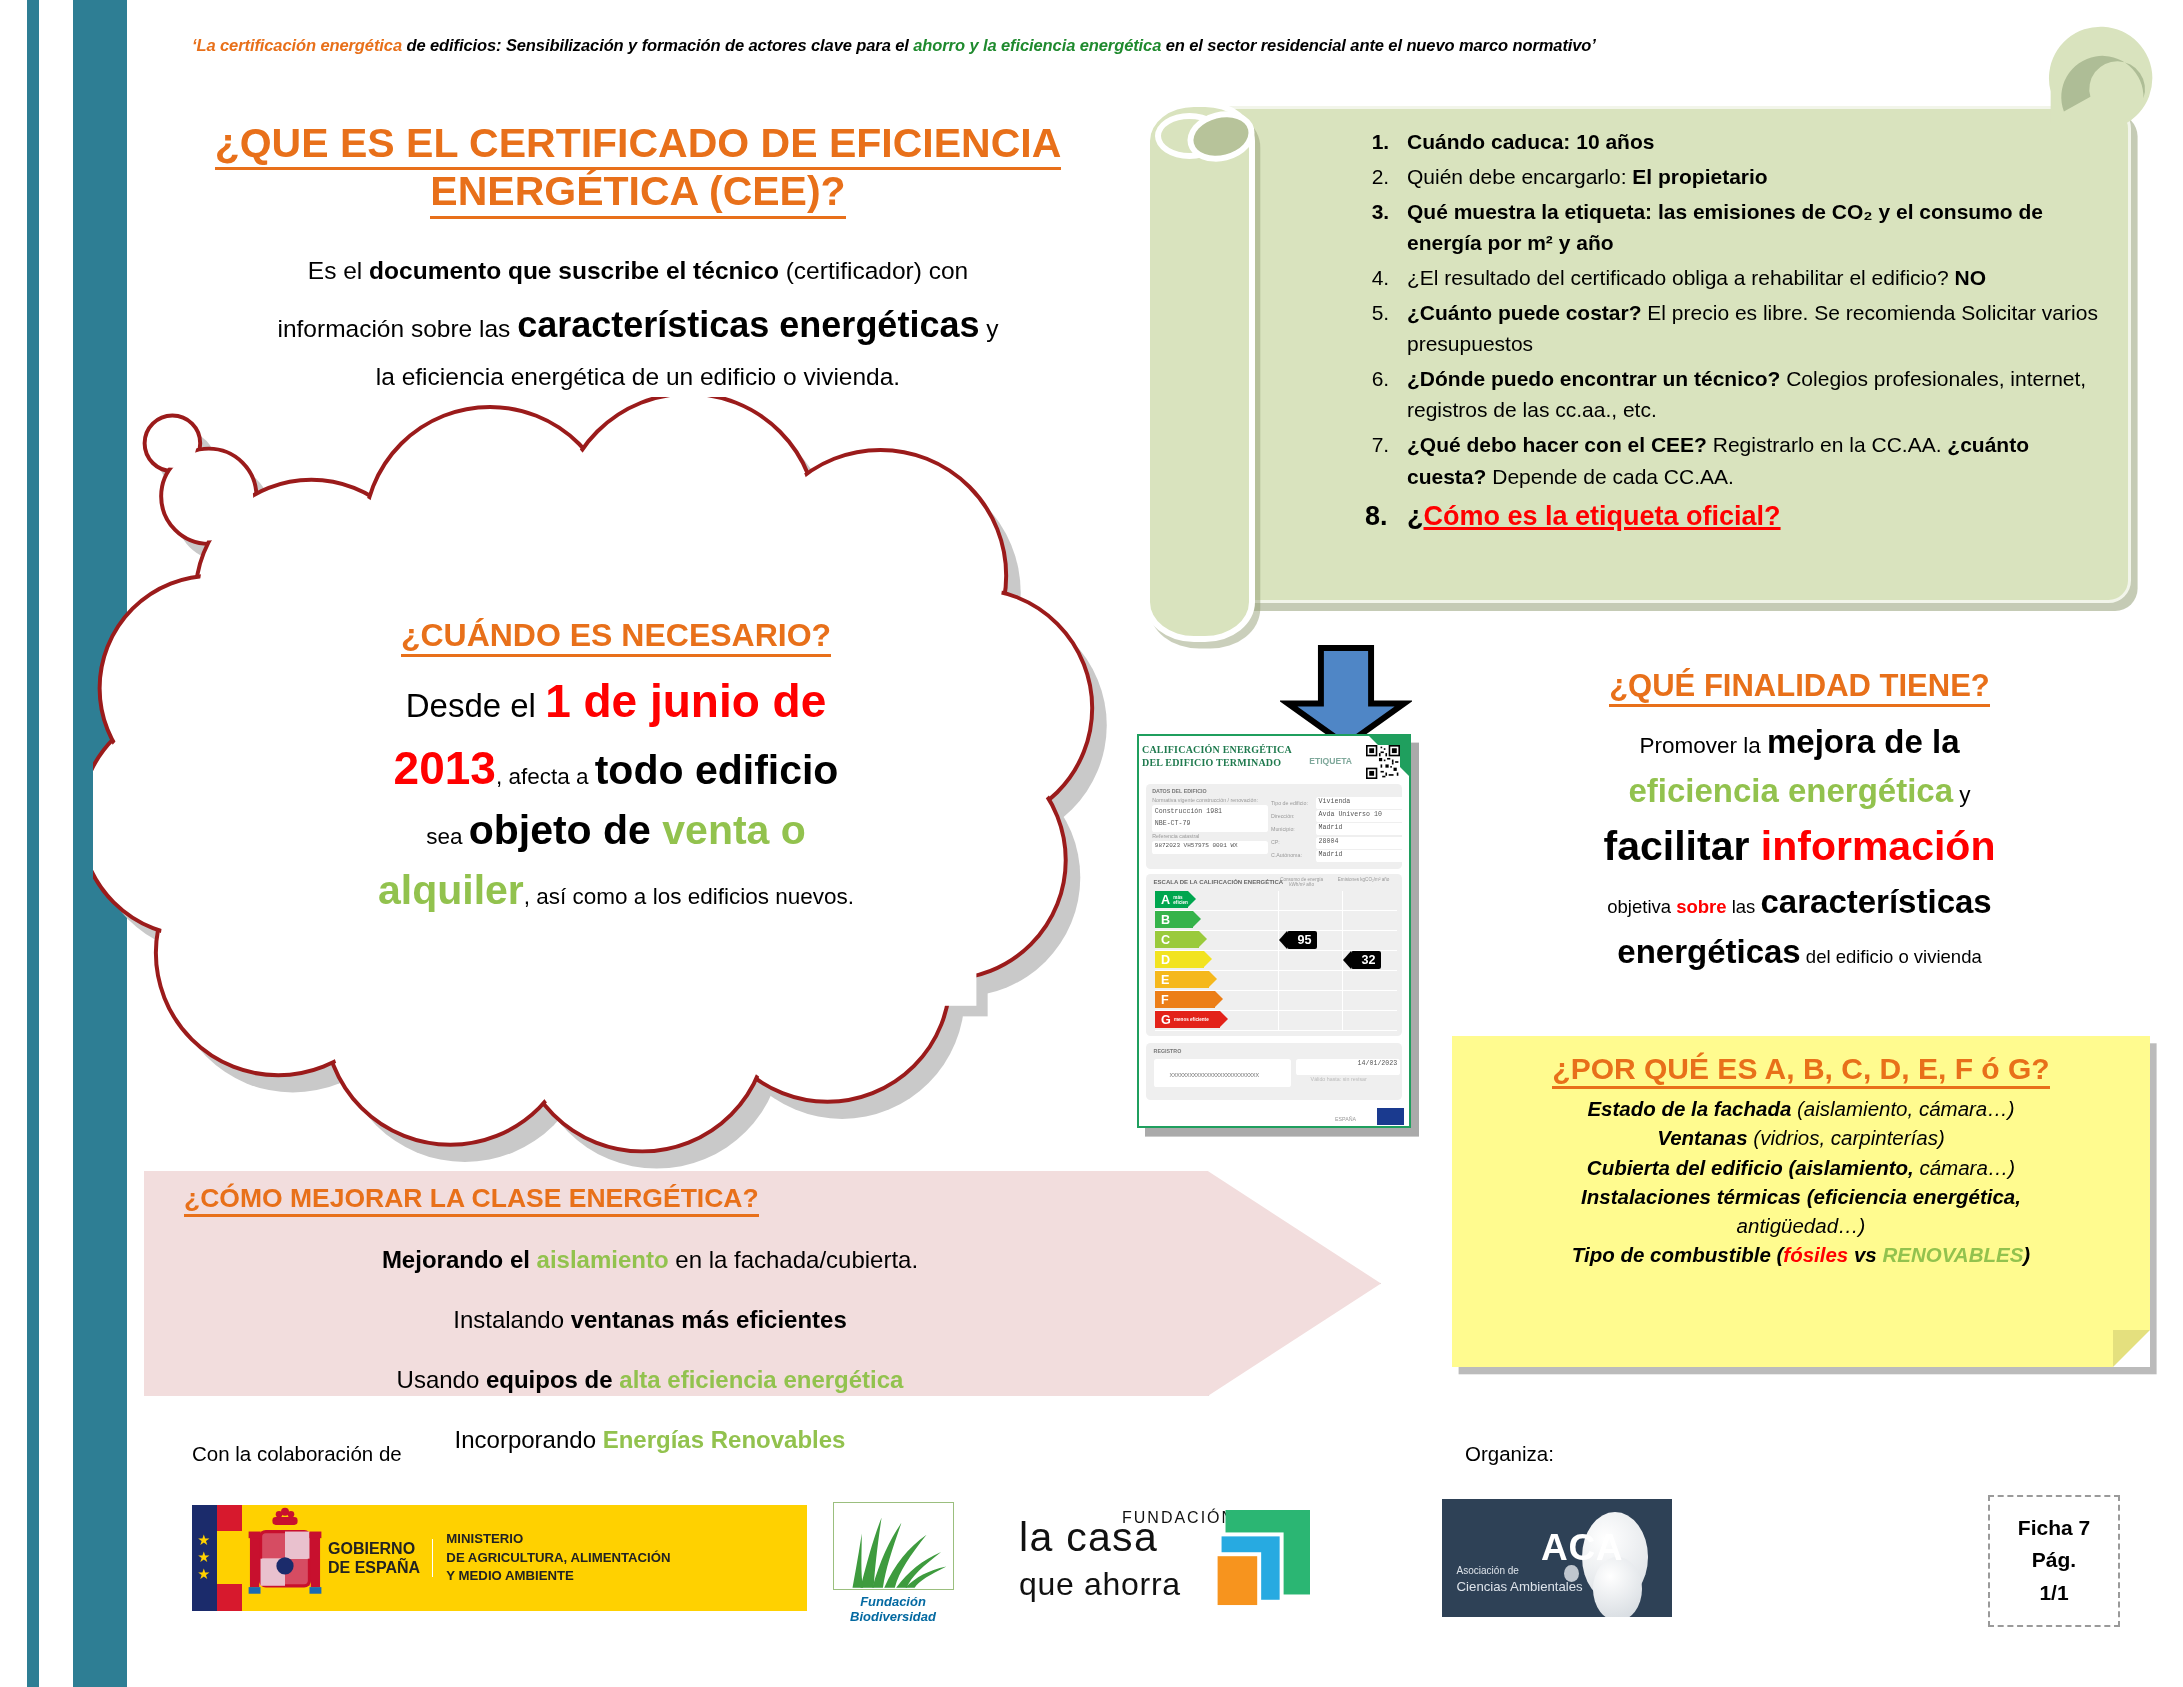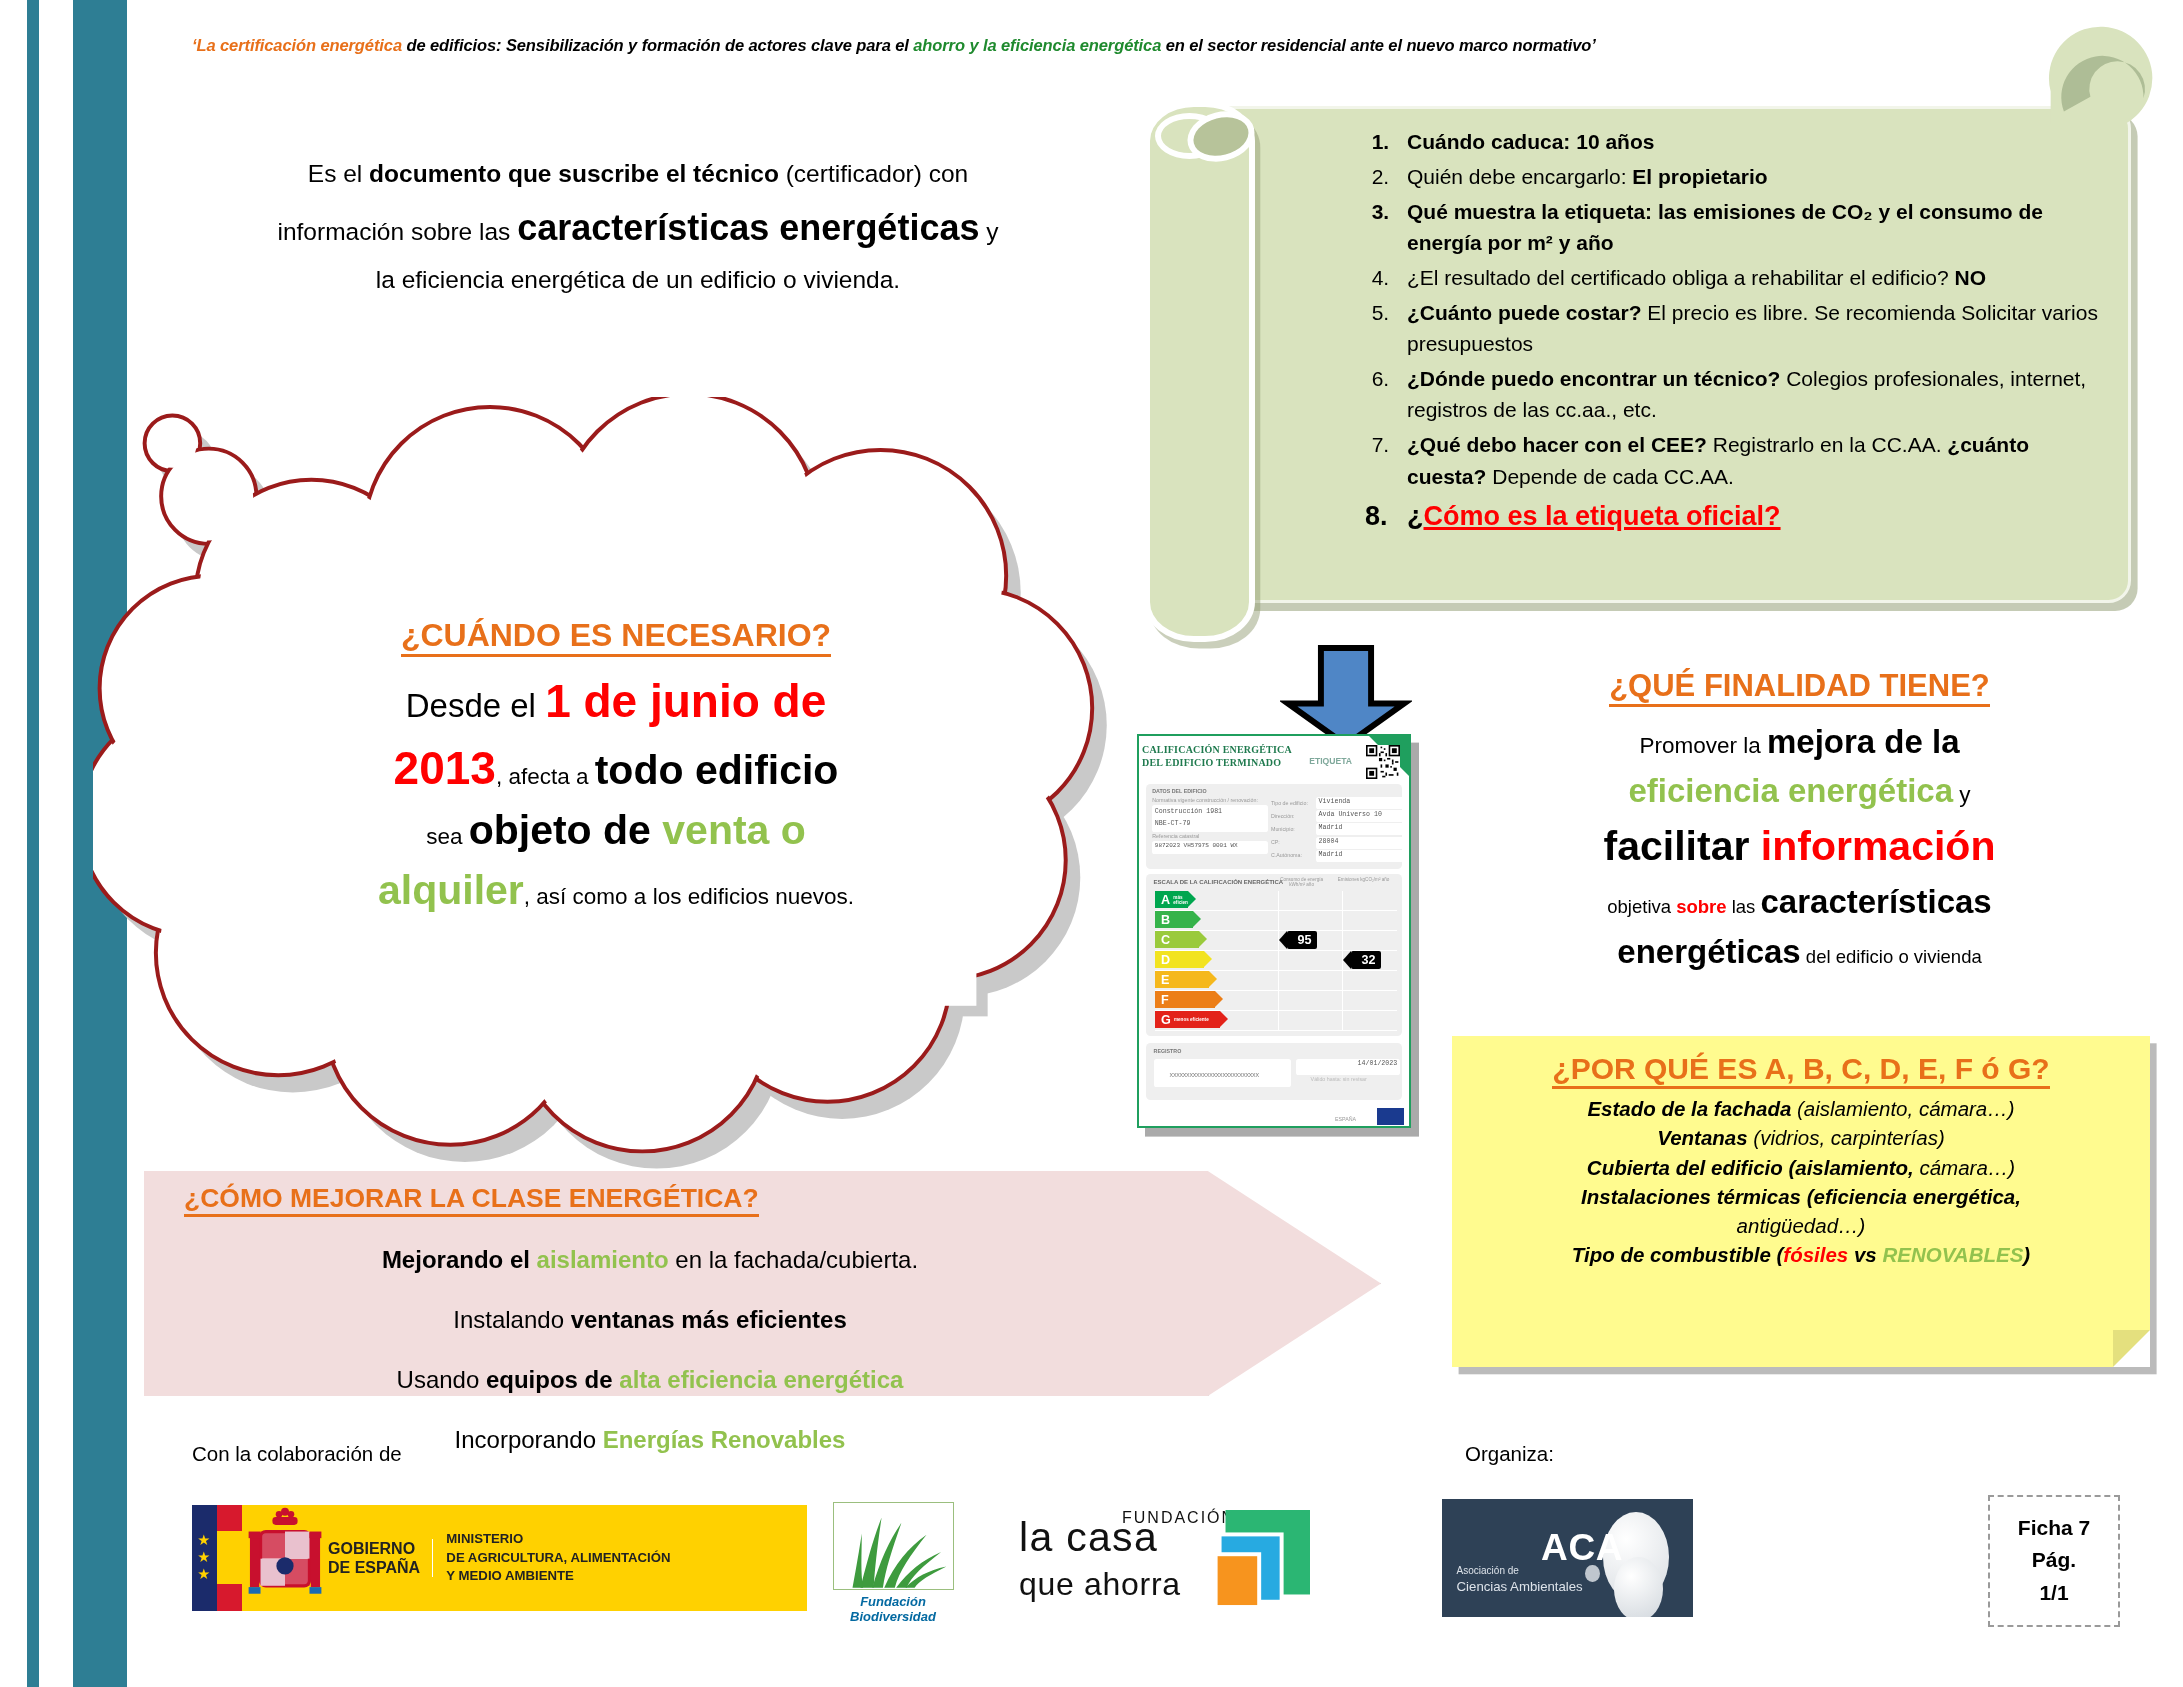--- a/index.html
+++ b/index.html
@@ -163,21 +163,21 @@
 
   #lcasa{position:absolute;left:1019px;top:1502px;width:291px;}
   #lcasa .l1{position:absolute;left:0;top:12px;font-size:41px;color:#111;
        font-family:"Liberation Sans",sans-serif;letter-spacing:1.3px;}
   #lcasa .l0{position:absolute;left:103px;top:6.6px;font-size:16px;color:#111;
        letter-spacing:2px;}
   #lcasa .l2{position:absolute;left:0;top:64px;font-size:32px;color:#111;
        letter-spacing:0.7px;}
   #lcasa .sq{position:absolute;right:0;top:8px;width:99px;height:99px;}
 
-  #aca{position:absolute;left:1442px;top:1499px;width:251px;height:118px;
+  #aca{position:absolute;left:1442px;top:1499px;width:230px;height:118px;
        background:#2E4156;color:#fff;position:absolute;overflow:hidden;}
   #aca .acaT{position:absolute;left:99px;top:28px;font-size:37px;font-weight:bold;
        letter-spacing:0.7px;}
   #aca .acaS{position:absolute;left:14.6px;top:65px;font-size:10px;line-height:1.35;color:#DDE3EA;}
   #aca .acaS b{font-size:13.2px;font-weight:normal;}
   #aca .e1{position:absolute;right:24px;top:13.2px;width:66px;height:90px;
        border-radius:50%;background:radial-gradient(circle at 35% 30%,#fff,#D6DBE0);}
   #aca .e2{position:absolute;right:30px;bottom:-4px;width:49px;height:64px;
        border-radius:50%;background:radial-gradient(circle at 35% 30%,#fff,#CFD5DB);}
   #aca .e3{position:absolute;right:93px;top:66px;width:14.6px;height:17px;
@@ -192,20 +192,24 @@
 <body>
 
 <div class="edge-bar b1"></div>
 <div class="edge-bar b2"></div>
 
 <div class="strapline">
   <span class="or">‘La certificación energética</span><span> de edificios: Sensibilización y formación de actores clave para el </span><span class="gr">ahorro y la eficiencia energética</span><span> en el sector residencial ante el nuevo marco normativo’</span>
 </div>
 
 <div id="blk-cee">
+  <div class="oh">
+    <u><span>¿QUE ES EL CERTIFICADO DE EFICIENCIA</span></u><br>
+    <u><span>ENERGÉTICA (CEE)?</span></u>
+  </div>
   <div class="body">
     <div><span>Es el </span><span class="b">documento que suscribe el técnico</span><span> (certificador) con</span></div>
     <div><span>información sobre las </span><span class="big1">características energéticas</span><span> y</span></div>
     <div><span>la eficiencia energética de un edificio o vivienda.</span></div>
   </div>
 </div>
 
 <div id="scroll">
   <div class="sheet"></div>
   <div class="roll"></div>

